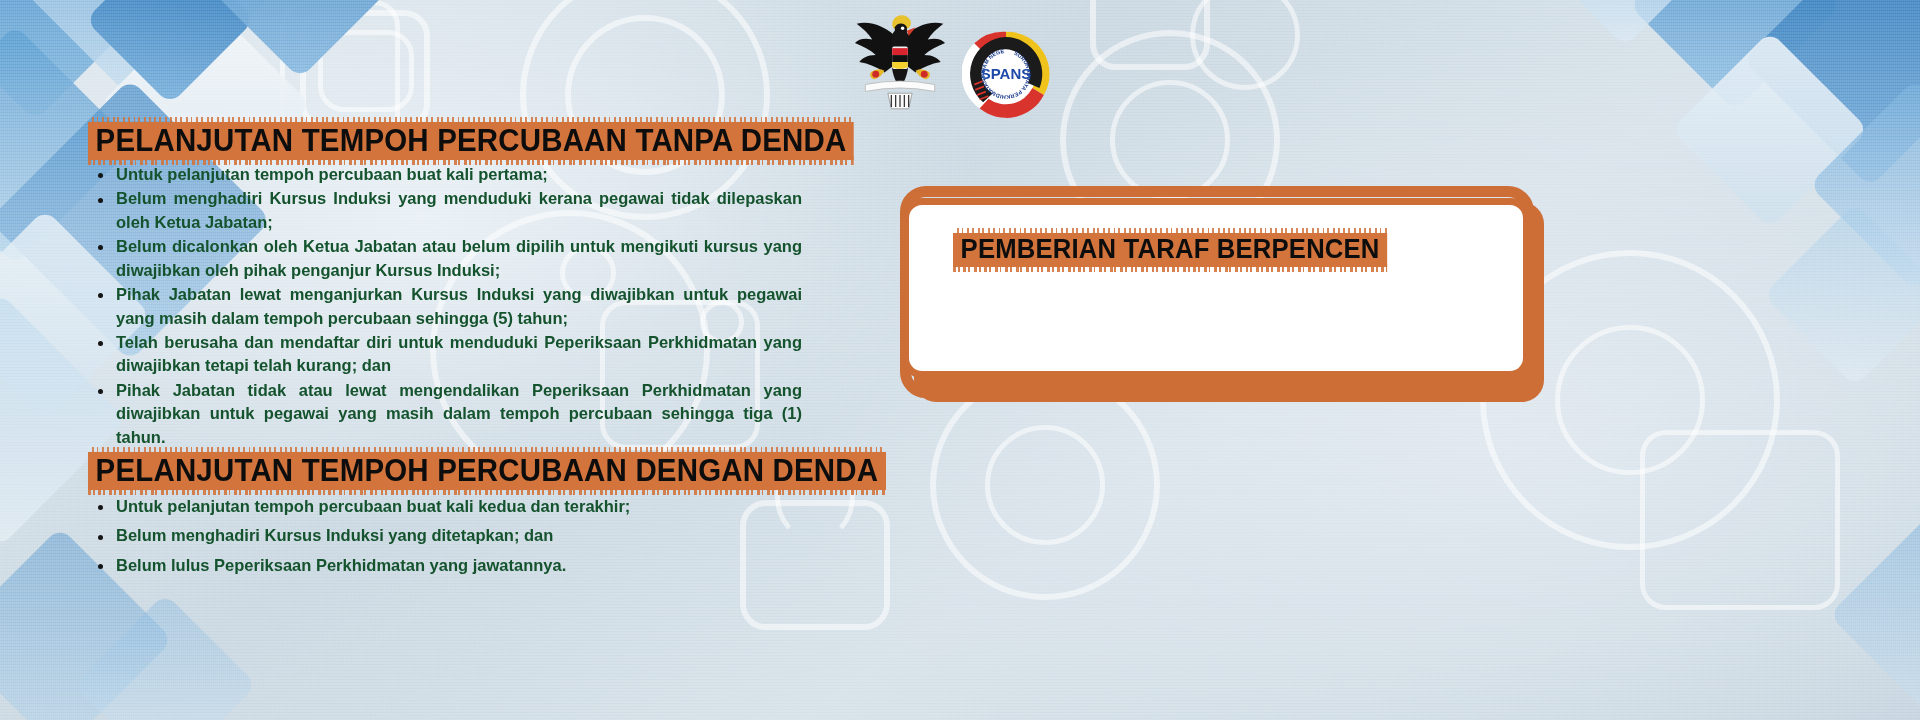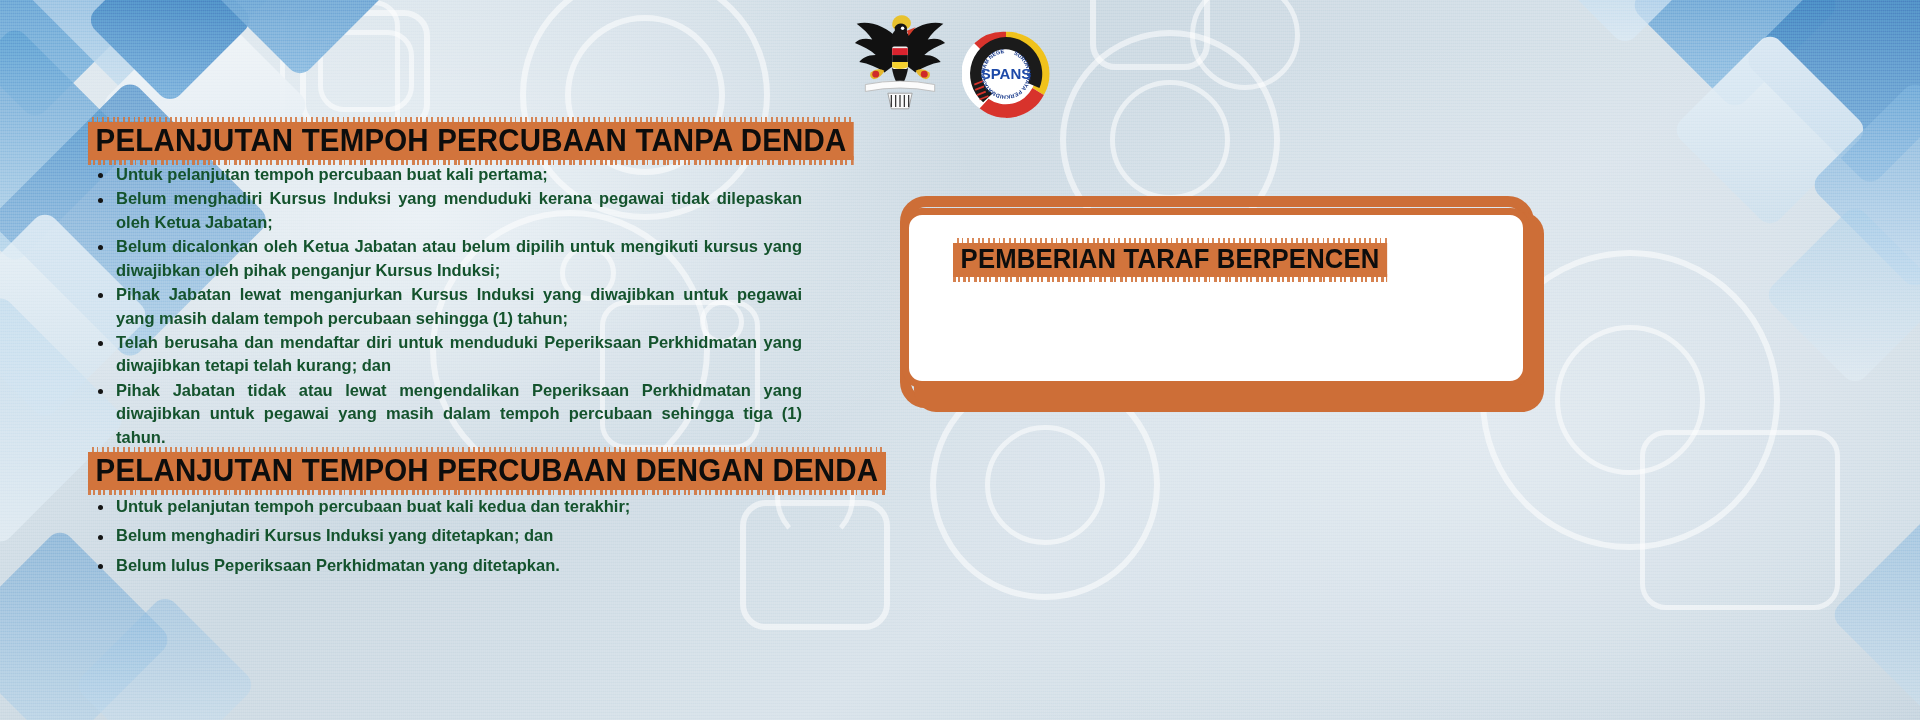--- a/index.html
+++ b/index.html
@@ -107,21 +107,21 @@
   }
   #list1 li{ margin-bottom:1px; }
 
   #list2{
     position:absolute; left:66px; top:495px; width:740px;
     font-size:16.5px;
   }
   #list2 li{ margin-bottom:6px; }
 
   
-  #right{ position:absolute; left:880px; top:170px; width:680px; height:260px; z-index:6;text-align:right; }
+  #right{ position:absolute; left:880px; top:160px; width:680px; height:260px; z-index:6;text-align:right; }
 
   .frame-back{
     position:absolute; left:20px; top:26px; width:634px; height:212px;
     border:11px solid #cd6e37;
     border-radius:26px;
     background:transparent;
   }
   .frame-shadow{
     position:absolute; left:34px; top:42px; width:630px; height:200px;
     border-radius:22px;
@@ -266,31 +266,31 @@
 </div>
 
 <div id="left">
 
   <div id="head1" class="head">PELANJUTAN TEMPOH PERCUBAAN TANPA DENDA</div>
 
   <ul id="list1" class="bullets">
     <li>Untuk pelanjutan tempoh percubaan buat kali pertama;</li>
     <li>Belum menghadiri Kursus Induksi yang menduduki kerana pegawai tidak dilepaskan oleh Ketua Jabatan;</li>
     <li>Belum dicalonkan oleh Ketua Jabatan atau belum dipilih untuk mengikuti kursus yang diwajibkan oleh pihak penganjur Kursus Induksi;</li>
-    <li>Pihak Jabatan lewat menganjurkan Kursus Induksi yang diwajibkan untuk pegawai yang masih dalam tempoh percubaan sehingga (1) tahun;</li>
+    <li>Pihak Jabatan lewat menganjurkan Kursus Induksi yang diwajibkan untuk pegawai yang masih dalam tempoh percubaan sehingga (5) tahun;</li>
     <li>Telah berusaha dan mendaftar diri untuk menduduki Peperiksaan Perkhidmatan yang diwajibkan tetapi telah kurang; dan</li>
     <li>Pihak Jabatan tidak atau lewat mengendalikan Peperiksaan Perkhidmatan yang diwajibkan untuk pegawai yang masih dalam tempoh percubaan sehingga tiga (1) tahun.</li>
   </ul>
 
   <div id="head2" class="head">PELANJUTAN TEMPOH PERCUBAAN DENGAN DENDA</div>
 
   <ul id="list2" class="bullets">
     <li>Untuk pelanjutan tempoh percubaan buat kali kedua dan terakhir;</li>
     <li>Belum menghadiri Kursus Induksi yang ditetapkan; dan</li>
-    <li>Belum lulus Peperiksaan Perkhidmatan yang ditetapkan.</li>
+    <li>Belum lulus Peperiksaan Perkhidmatan yang jawatannya.</li>
   </ul>
 </div>
 
 <div id="right">
   <div class="frame-back"></div>
   <div class="frame-shadow"></div>
   <div class="card">
     <div id="head3" class="head">PEMBERIAN TARAF BERPENCEN</div>
   </div>
 </div>

